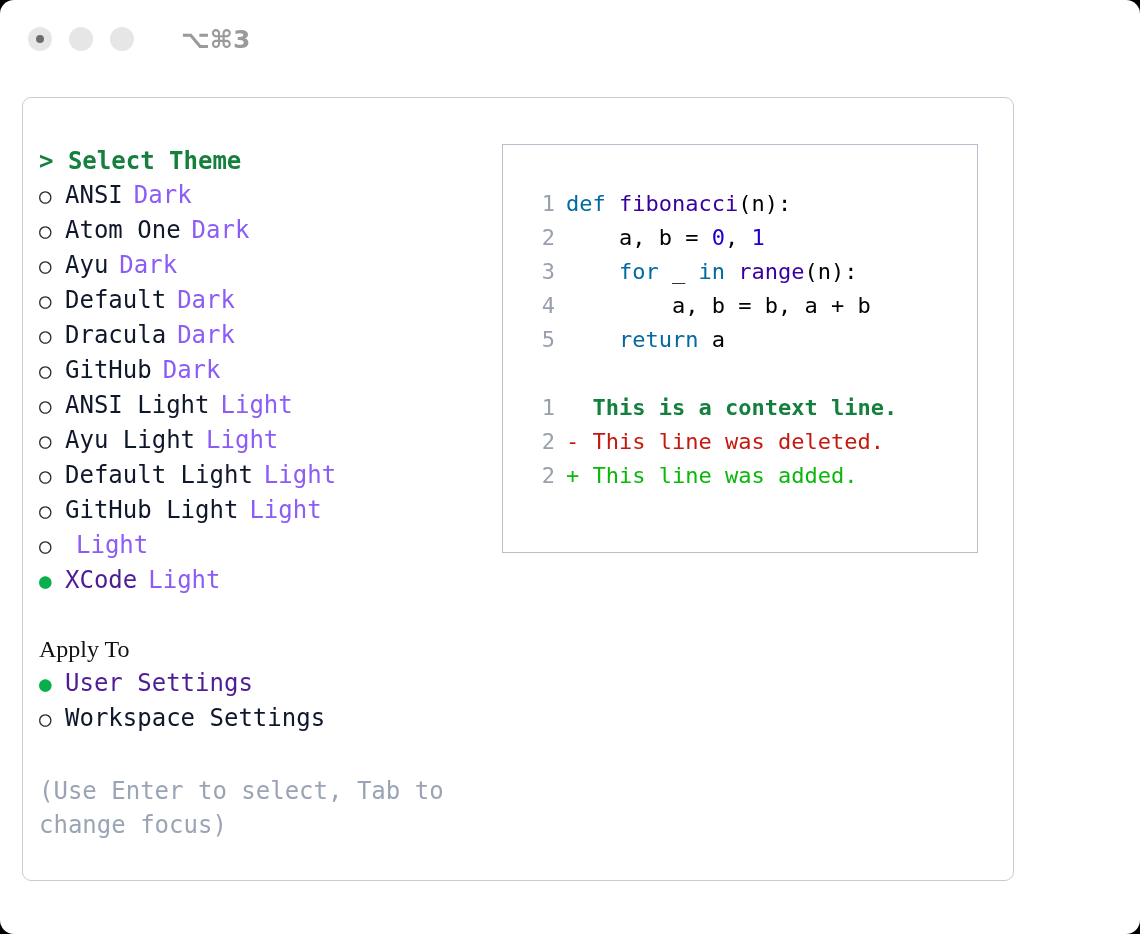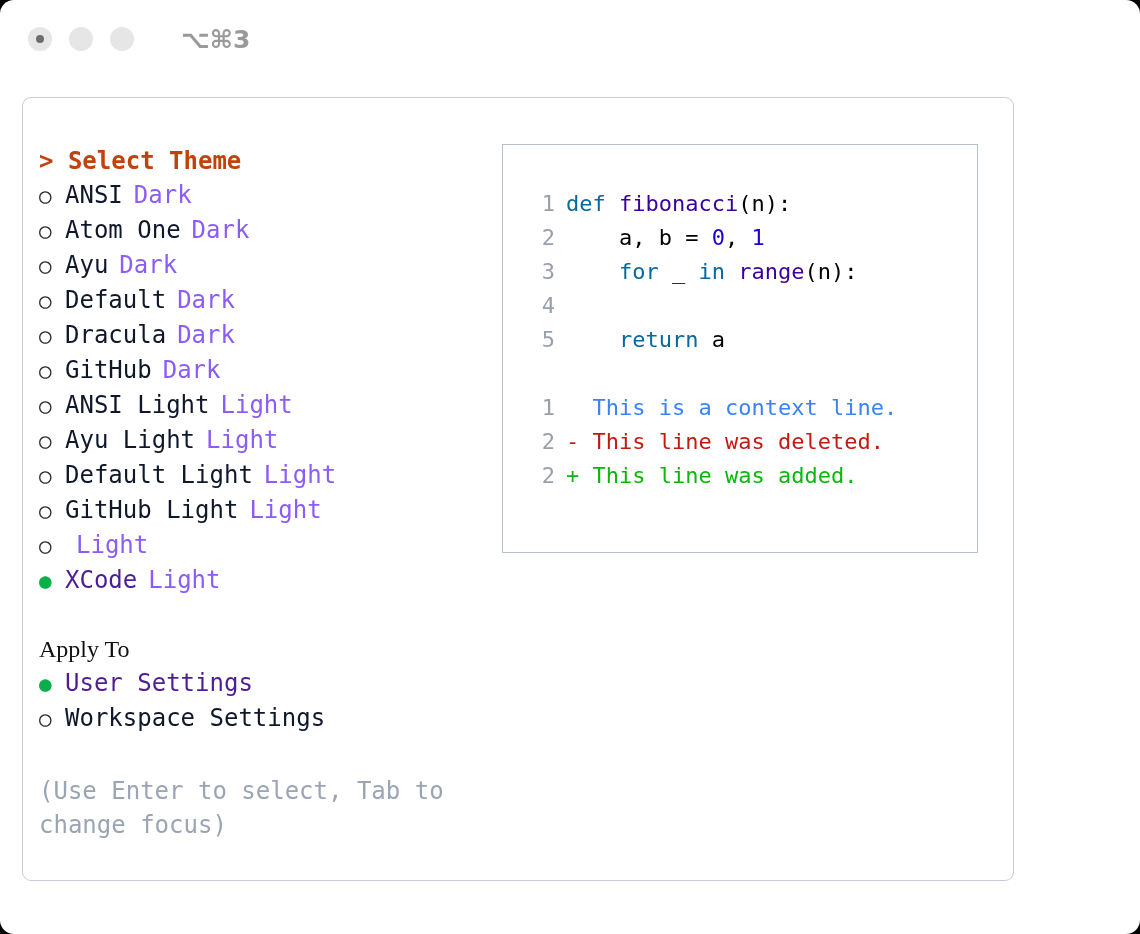--- a/index.html
+++ b/index.html
@@ -90,21 +90,21 @@
   .col-right {
     flex: 1;
     padding-left: 9px;
     box-sizing: border-box;
   }
 
   
   .prompt-title {
     font-size: 24px;
     font-weight: bold;
-    color: #c2410c;
+    color: #15803d;
     line-height: 34px;
     white-space: pre;
   }
   .section-title {
     font-size: 24px;
     color: #101010;
     line-height: 34px;
     white-space: pre;
     font-family: Liberation Serif, serif;
   }
@@ -170,21 +170,21 @@
     color: #98a0ac;
     padding-right: 11px;
     box-sizing: content-box;
   }
   .code-text { color: #000000; }
   .tok-kw   { color: #0369a1; }
   .tok-fn   { color: #3900a0; }
   .tok-num  { color: #1c00cf; }
   .tok-plain{ color: #000000; }
   .diff-gap { height: 34px; }
-  .diff-context { color: #3b82f6; }
+  .diff-context { color: #15803d; font-weight: bold; }
   .diff-del { color: #c4190f; }
   .diff-add { color: #0ab80a; }
 </style>
 </head>
 <body>
 
 <div class="app-window">
 
   <div class="titlebar">
     <div class="traffic-lights">
@@ -229,21 +229,21 @@
         <div class="hint">(Use Enter to select, Tab to change focus)</div>
       </div>
 
       <div class="col-right">
 
         <div class="preview-box">
           <div id="code-block">
               <div class="code-line"><span class="lineno">1</span><span class="code-text"><span class="tok-kw">def </span><span class="tok-fn">fibonacci</span><span class="tok-plain">(n):</span></span></div>
               <div class="code-line"><span class="lineno">2</span><span class="code-text"><span class="tok-plain">    a, b = </span><span class="tok-num">0</span><span class="tok-plain">, </span><span class="tok-num">1</span></span></div>
               <div class="code-line"><span class="lineno">3</span><span class="code-text"><span class="tok-plain">    </span><span class="tok-kw">for</span><span class="tok-plain"> _ </span><span class="tok-kw">in</span><span class="tok-plain"> </span><span class="tok-fn">range</span><span class="tok-plain">(n):</span></span></div>
-              <div class="code-line"><span class="lineno">4</span></div>
+              <div class="code-line"><span class="lineno">4</span><span class="code-text"><span class="tok-plain">        a, b = b, a + b</span></span></div>
               <div class="code-line"><span class="lineno">5</span><span class="code-text"><span class="tok-plain">    </span><span class="tok-kw">return</span><span class="tok-plain"> a</span></span></div>
             </div>
           <div class="diff-gap"></div>
           <div id="diff-block">
               <div class="code-line"><span class="lineno">1</span><span class="diff-context">  </span><span class="diff-context">This is a context line.</span></div>
               <div class="code-line"><span class="lineno">2</span><span class="diff-del">- </span><span class="diff-del">This line was deleted.</span></div>
               <div class="code-line"><span class="lineno">2</span><span class="diff-add">+ </span><span class="diff-add">This line was added.</span></div>
             </div>
         </div>
       </div>

